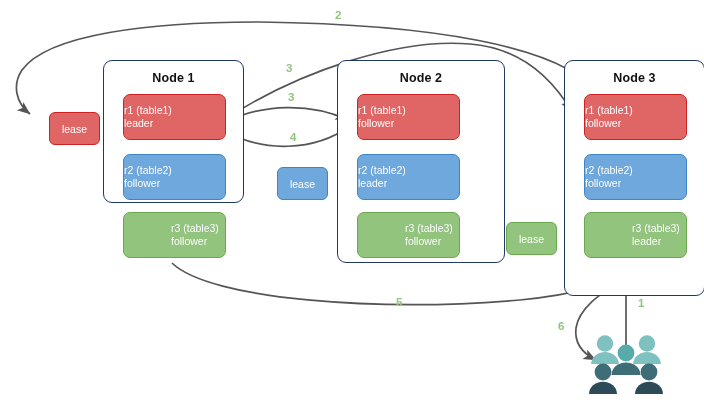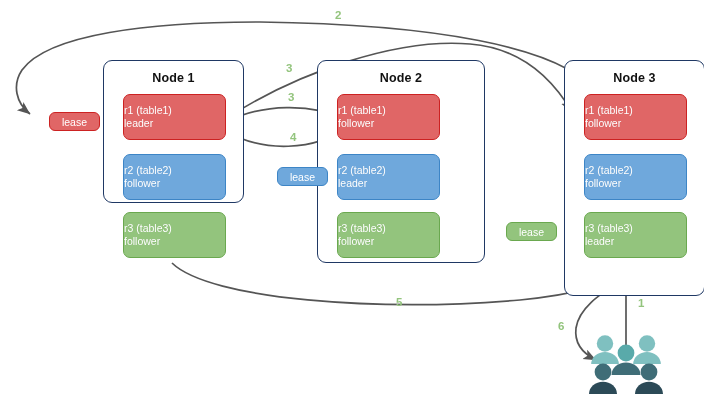--- a/index.html
+++ b/index.html
@@ -39,29 +39,29 @@
     justify-content:center;
     color:#ffffff;
     font-size:10.5px;
     line-height:13px;
     text-align:center;
     text-shadow:0 0 1px rgba(0,0,0,.08);
   }
   .range-box span{display:block;}
   .rb-red{background:#e06666;border:1.3px solid #cc2222;}
   .rb-blue{background:#6fa8dc;border:1.3px solid #3d85c6;}
-  .rb-green{background:#93c47d;border:1.3px solid #6aa84f;}
+  .rb-green{background:#93c47d;border:1.3px solid #6aa84f;padding-left:47px;}
   .lease{
     position:absolute;
     box-sizing:border-box;
     border-radius:6px;
     display:flex;align-items:center;justify-content:center;
     color:#ffffff;
     font-size:10.5px;
-    height:19px;
+    height:33px;
   }
   .lease-red{background:#e06666;border:1.3px solid #cc2222;}
   .lease-blue{background:#6fa8dc;border:1.3px solid #3d85c6;}
   .lease-green{background:#93c47d;border:1.3px solid #6aa84f;}
   .step-label{
     position:absolute;
     font-size:11.5px;
     font-weight:bold;
     color:#93c47d;
     user-select:none;
@@ -104,21 +104,21 @@
     <div class="range-box rb-blue" style="left:19px;top:93px;width:103px;height:46px;">
       <span>r2 (table2)</span>
       <span>follower</span>
     </div>
     <div class="range-box rb-green" style="left:19px;top:151px;width:103px;height:46px;">
       <span>r3 (table3)</span>
       <span>follower</span>
     </div>
   </div>
 
-  <div class="node-box" style="left:317px;top:60px;width:168px;height:203px;">
+  <div class="node-box" style="left:337px;top:60px;width:168px;height:203px;">
     <div class="node-title">Node 2</div>
     <div class="range-box rb-red" style="left:19px;top:33px;width:103px;height:46px;">
       <span>r1 (table1)</span>
       <span>follower</span>
     </div>
     <div class="range-box rb-blue" style="left:19px;top:93px;width:103px;height:46px;">
       <span>r2 (table2)</span>
       <span>leader</span>
     </div>
     <div class="range-box rb-green" style="left:19px;top:151px;width:103px;height:46px;">

